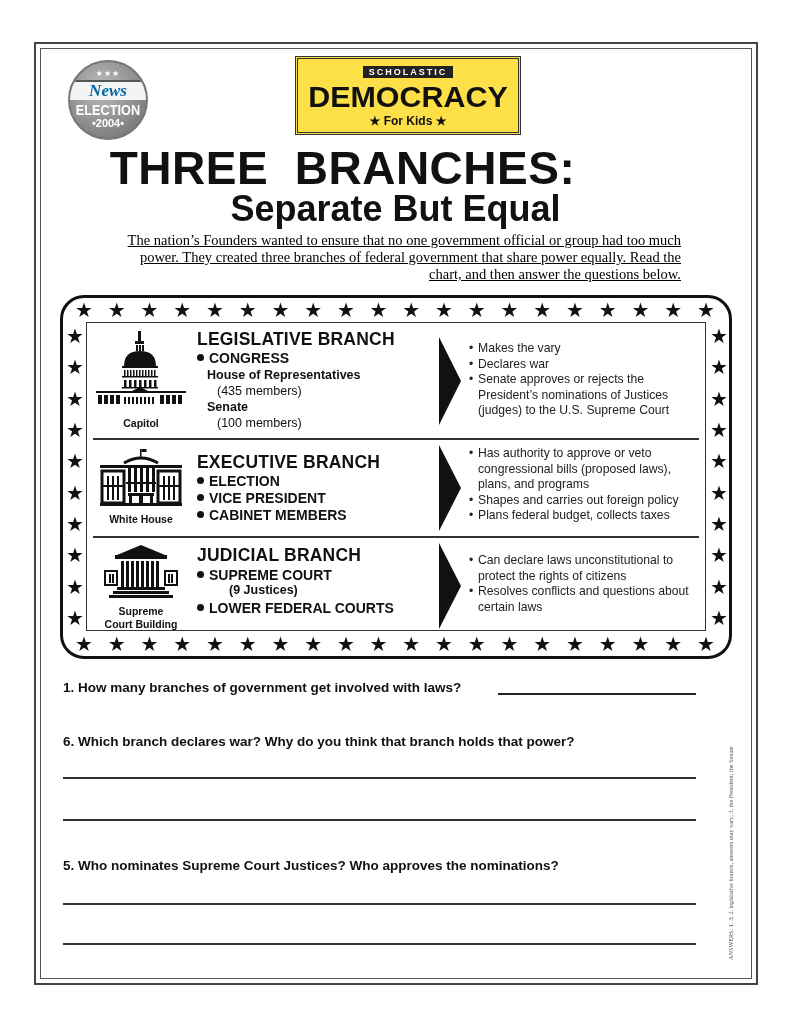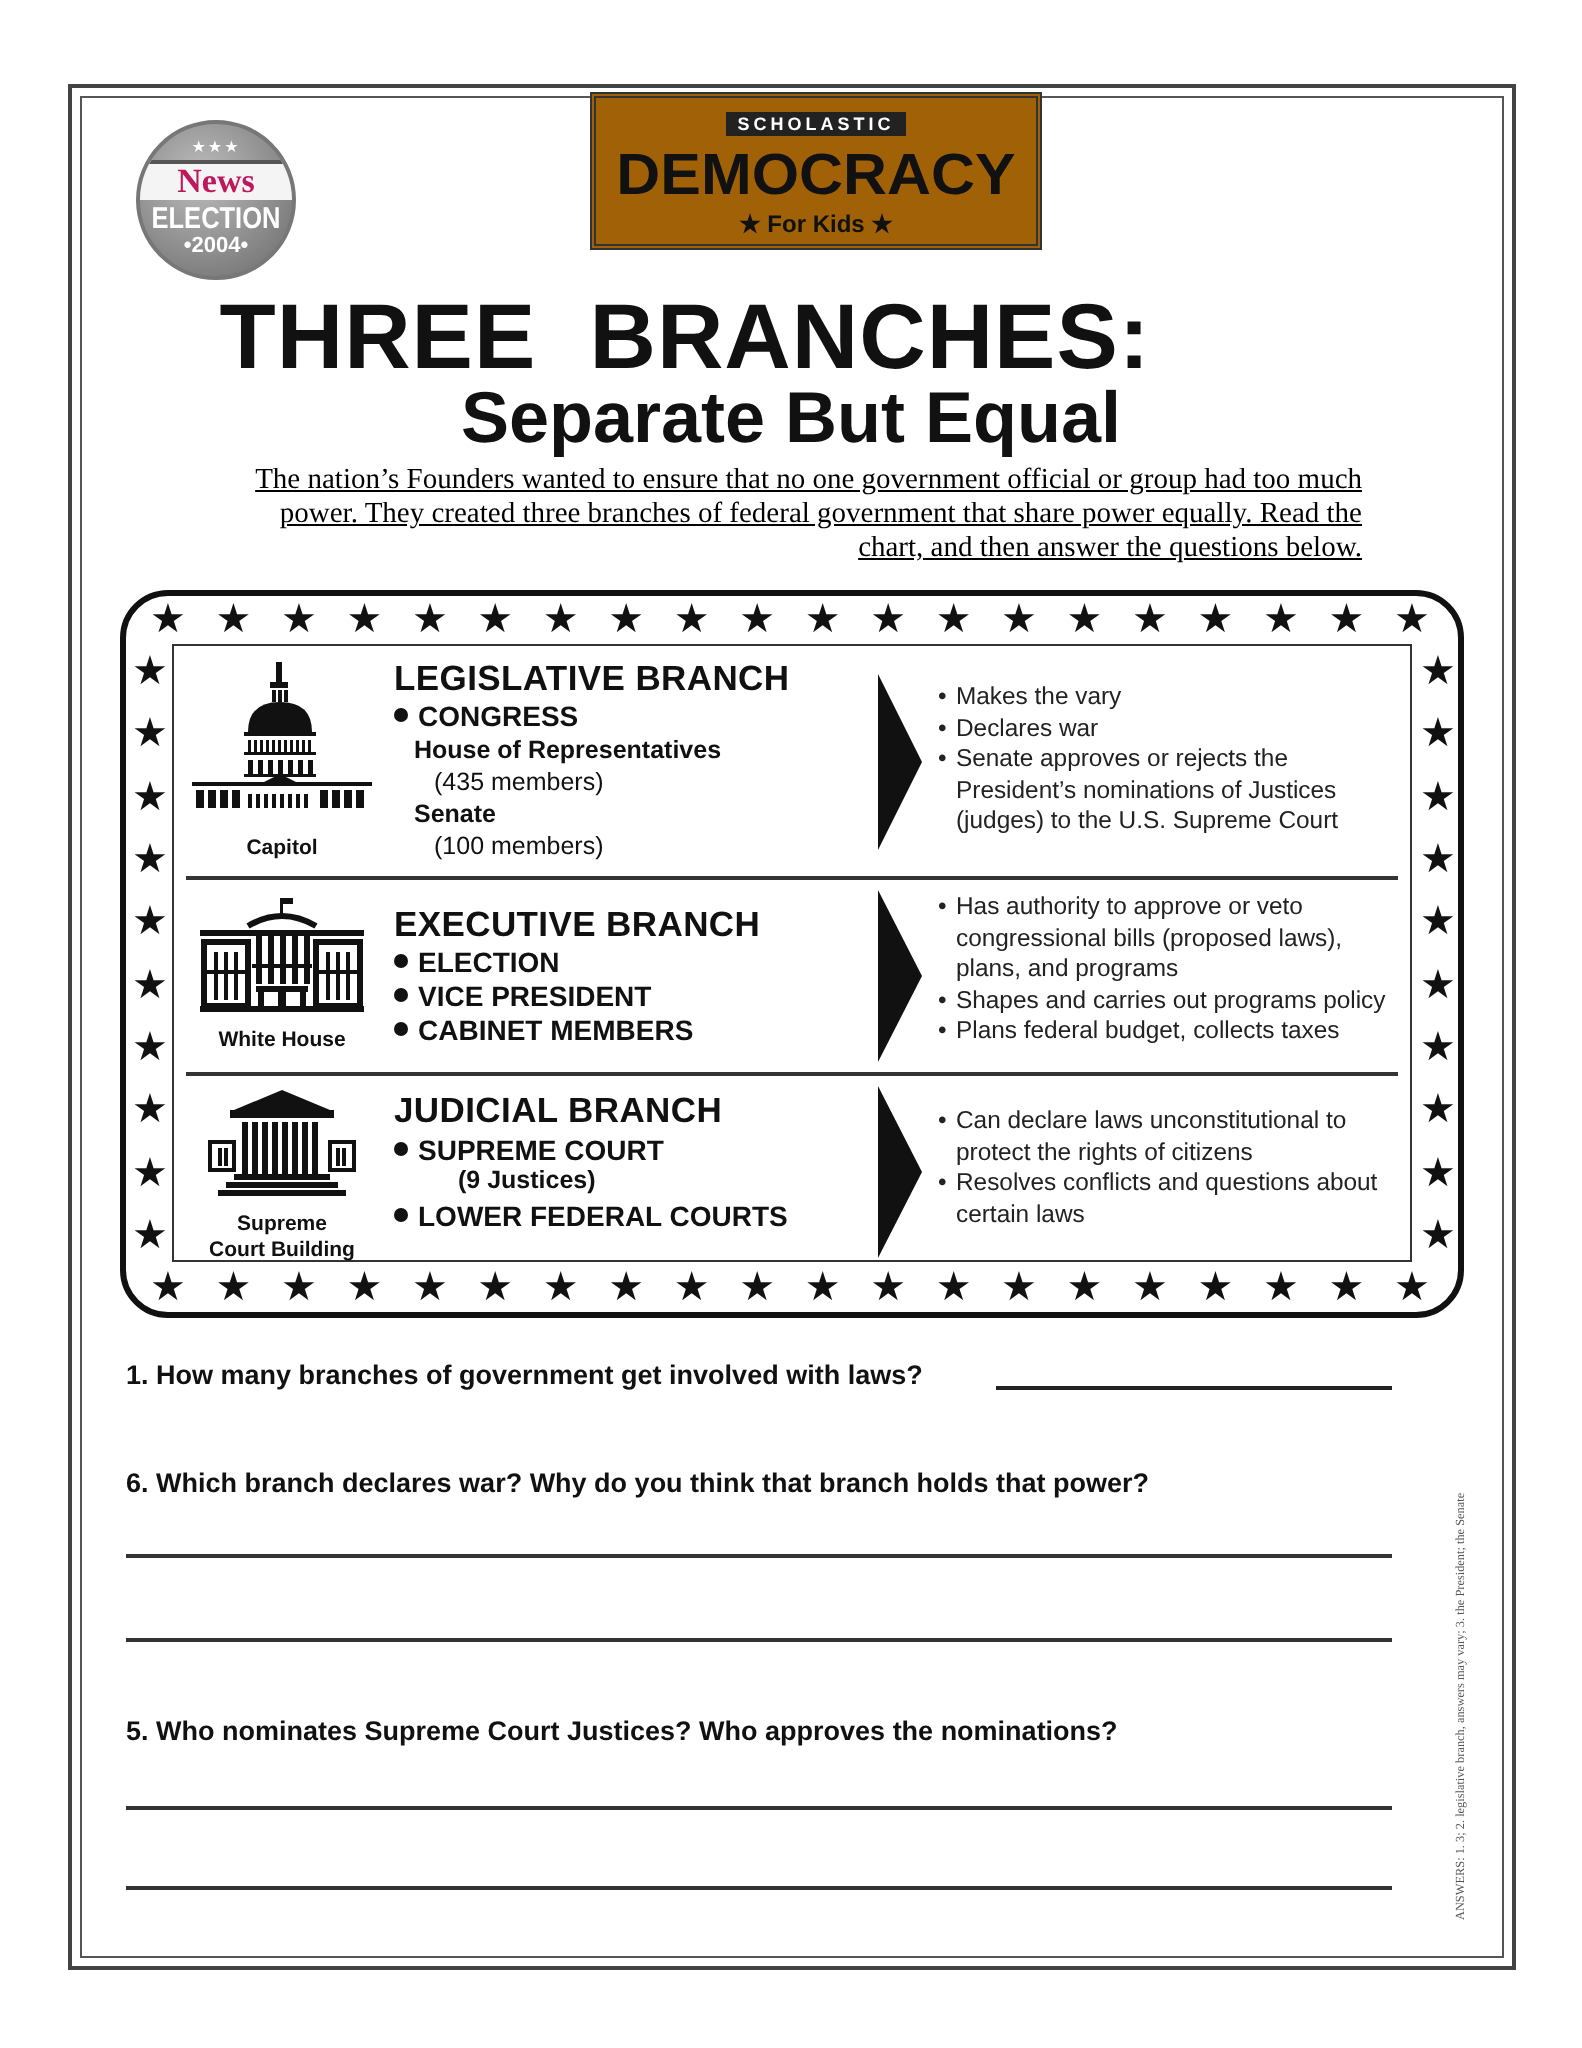--- a/index.html
+++ b/index.html
@@ -8,26 +8,26 @@
 
   .outer-frame { position: absolute; left: 34px; top: 42px; width: 724px; height: 943px; border: 2px solid #444; }
   .inner-frame { position: absolute; left: 40px; top: 48px; width: 712px; height: 931px; border: 1px solid #555; }
 
   
   .badge { position: absolute; left: 68px; top: 60px; width: 80px; height: 80px; border-radius: 50%;
     background: radial-gradient(circle at 40% 35%, #bdbdbd 0%, #8a8a8a 60%, #6a6a6a 100%);
     border: 2px solid #777; overflow: hidden; text-align: center; }
   .badge .stars { color: #fff; font-size: 8px; margin-top: 7px; letter-spacing: 1px; }
   .badge .news-band { background: #f4f4f4; margin-top: 2px; height: 20px; border-top: 2px solid #555; }
-  .badge .news { font-family: "Liberation Serif", serif; font-weight: bold; font-size: 17px; line-height: 18px; color: #be185d; }
+  .badge .news { font-family: "Liberation Serif", serif; font-weight: bold; font-size: 17px; line-height: 18px; color: #0369a1; font-style: italic; }
   .badge .election { color: #fff; font-family: "Liberation Sans", sans-serif; font-size: 15px; line-height: 15px; font-weight: bold; margin-top: 2px; transform: scaleX(0.85); }
   .badge .year { color: #fff; font-size: 11px; line-height: 12px; font-weight: bold; }
 
   
-  .logo-box { position: absolute; left: 295px; top: 46px; width: 226px; height: 79px; border: 3px double #333; text-align: center; background: #a16207; }
+  .logo-box { position: absolute; left: 295px; top: 56px; width: 226px; height: 79px; border: 3px double #333; text-align: center; background: #fde047; }
   .logo-box .scholastic { display: inline-block; margin-top: 7px; background: #222; color: #fff; font-size: 9px; letter-spacing: 2px; padding: 1px 6px; font-weight: bold; }
   .logo-box .democracy { font-family: "Liberation Sans", sans-serif; font-weight: 900; font-size: 29px; line-height: 30px; letter-spacing: 0px; margin-top: 3px; transform: scaleX(1.05); }
   .logo-box .forkids { font-weight: bold; font-size: 12px; line-height: 16px; margin-top: 1px; }
 
   
   .title { position: absolute; left: 0; width: 685px; top: 144px; text-align: center; font-family: "Liberation Sans", sans-serif; font-weight: 900; font-size: 46px; line-height: 48px; letter-spacing: 0.5px; }
   .subtitle { position: absolute; left: 0; width: 791px; top: 190px; text-align: center; font-weight: 900; font-size: 36px; line-height: 38px; }
   .intro { position: absolute; left: 110px; width: 571px; top: 232px; text-align: right; font-family: "Liberation Serif", serif; font-size: 14.5px; line-height: 17px; color: #000000; text-decoration: underline; }
 
   
@@ -277,21 +277,21 @@
     <div class="member" style="top:34px;"><span class="dot"></span><span>ELECTION</span></div>
     <div class="member" style="top:51px;"><span class="dot"></span><span>VICE PRESIDENT</span></div>
     <div class="member" style="top:68px;"><span class="dot"></span><span>CABINET MEMBERS</span></div>
     <div class="arrow" style="top:6px;">
       <svg width="22" height="86" viewBox="0 0 22 86">
           <path d="M0 0 L22 43 L0 86 Z" fill="#111"></path>
         </svg>
     </div>
     <ul class="duties" style="top:7px;">
       <li>Has authority to approve or veto congressional bills (proposed laws), plans, and programs</li>
-      <li>Shapes and carries out programs policy</li>
+      <li>Shapes and carries out foreign policy</li>
       <li>Plans federal budget, collects taxes</li>
     </ul>
   </div>
   <div class="divider" style="top:213px;"></div>
 
   <div class="branch jud">
     <div class="icon-area" style="top:6px;">
       <svg width="80" height="56" viewBox="0 0 80 56">
         <g fill="#111">
           <path d="M16 12 L40 2 L64 12 Z"></path>

